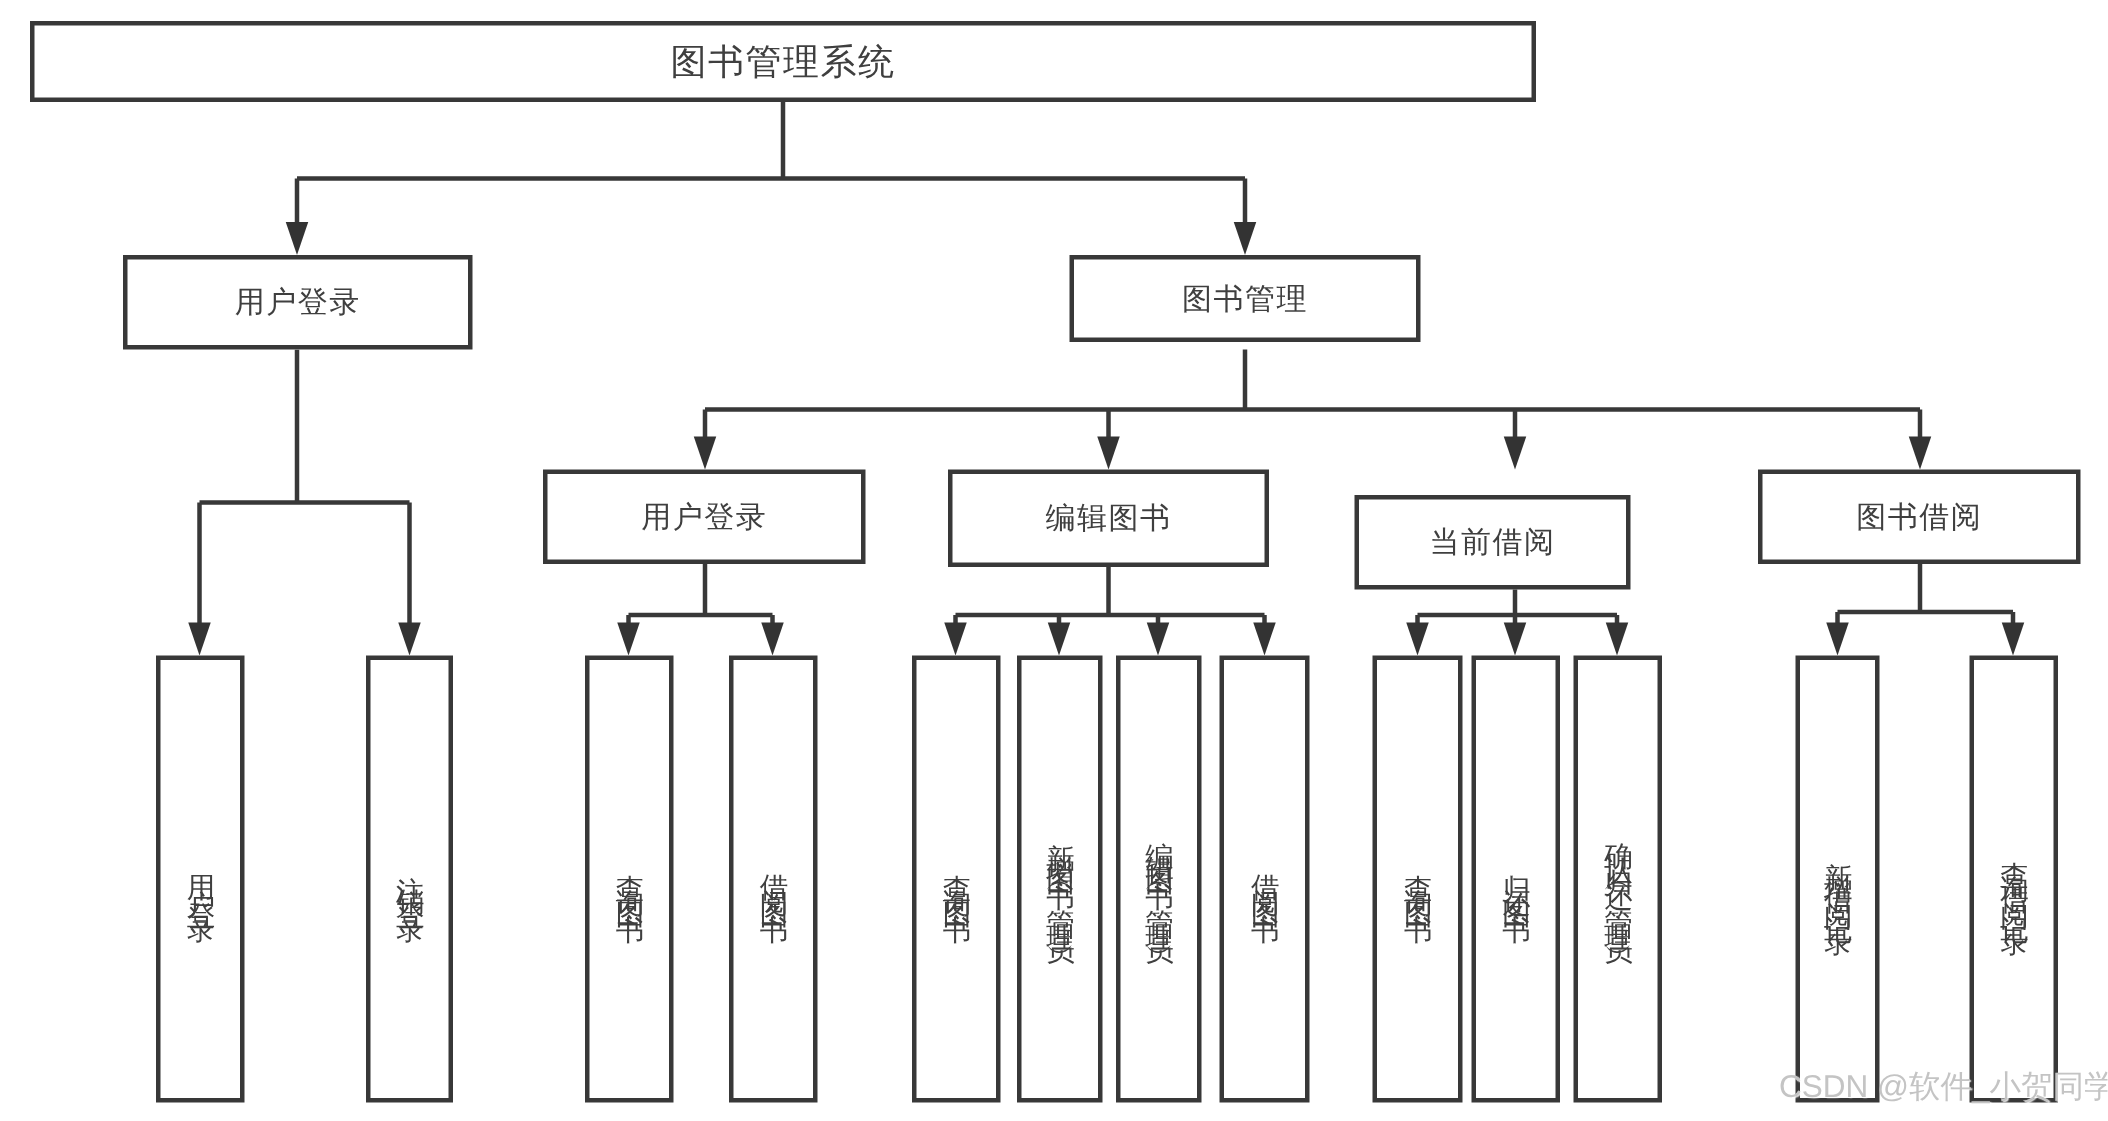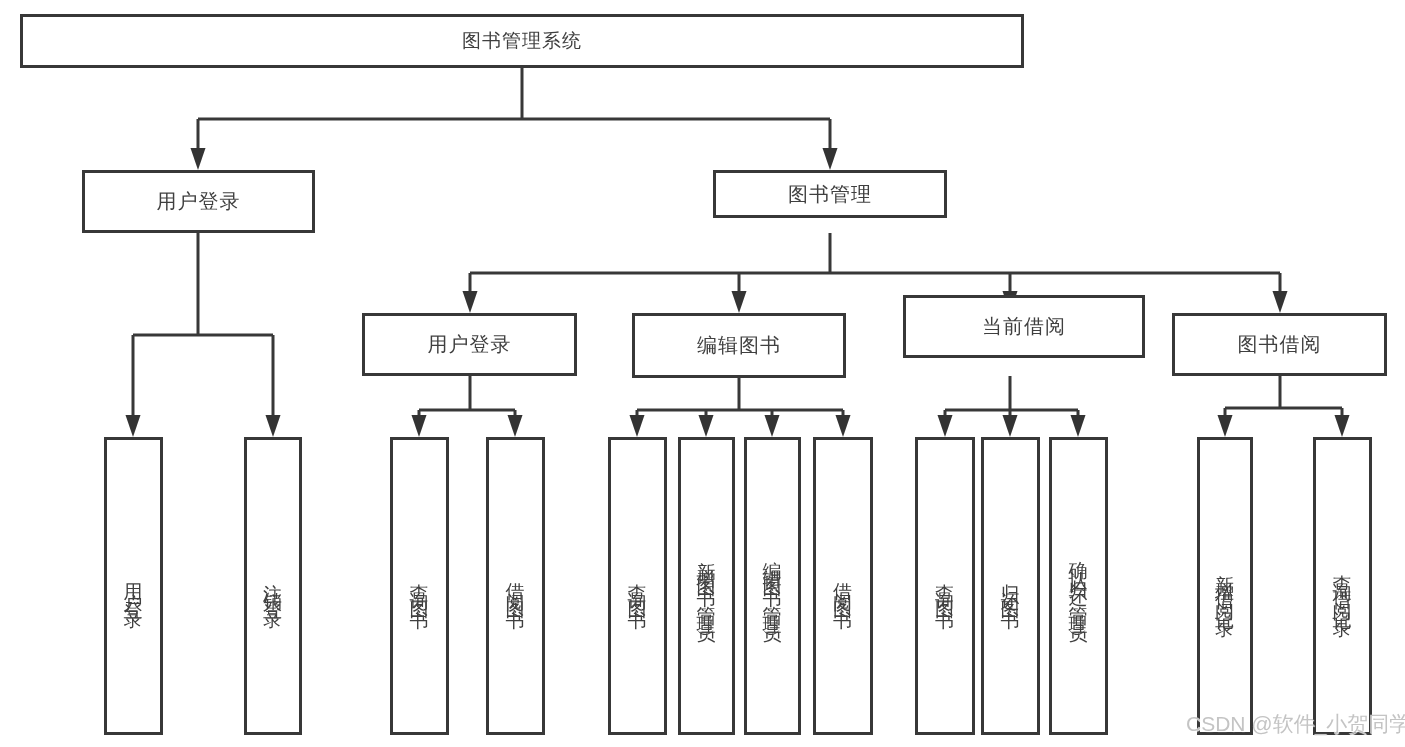--- a/index.html
+++ b/index.html
@@ -11,21 +11,21 @@
   #connectors{position:absolute;left:0;top:0;width:1405px;height:747px;}
   #connectors path{stroke:#383838;stroke-width:3;fill:none;}
   #connectors polygon{fill:#333333;}
   .node{
     position:absolute;box-sizing:border-box;
     border:3px solid #383838;background:#ffffff;
     display:flex;align-items:center;justify-content:center;
     color:#3f3f3f;
   }
   .hnode{font-size:20px;letter-spacing:1px;}
-  .root{font-size:19px;}
+  .root{font-size:24px;}
   .vnode{
     font-size:19px;
     writing-mode:vertical-rl;
     text-orientation:mixed;
     letter-spacing:9px;
     line-height:1;
   }
   .watermark{
     position:absolute;left:1186px;top:710px;
     font-size:21px;color:#c4c4c4;white-space:nowrap;
@@ -55,27 +55,27 @@
     <polygon points="1002.5,415 1017.5,415 1010,437"></polygon>
     <polygon points="1070.5,415 1085.5,415 1078,437"></polygon>
     <polygon points="1217.5,415 1232.5,415 1225,437"></polygon>
     <polygon points="1334.5,415 1349.5,415 1342,437"></polygon>
   </svg>
 
 <div class="node hnode root" style="left:20px;top:14px;width:1004px;height:54px">图书管理系统</div>
 
 <div class="node hnode" style="left:82px;top:170px;width:233px;height:63px">用户登录</div>
 
-<div class="node hnode" style="left:713px;top:170px;width:234px;height:48px">图书管理</div>
+<div class="node hnode" style="left:713px;top:170px;width:234px;height:58px">图书管理</div>
 
 <div class="node hnode" style="left:362px;top:313px;width:215px;height:63px">用户登录</div>
 
 <div class="node hnode" style="left:632px;top:313px;width:214px;height:65px">编辑图书</div>
 
-<div class="node hnode" style="left:903px;top:295px;width:242px;height:63px">当前借阅</div>
+<div class="node hnode" style="left:903px;top:330px;width:184px;height:63px">当前借阅</div>
 
 <div class="node hnode" style="left:1172px;top:313px;width:215px;height:63px">图书借阅</div>
 
 <div class="node vnode" style="left:104px;top:437px;width:59px;height:298px">用户登录</div>
 
 <div class="node vnode" style="left:244px;top:437px;width:58px;height:298px">注销登录</div>
 
 <div class="node vnode" style="left:390px;top:437px;width:59px;height:298px">查询图书</div>
 
 <div class="node vnode" style="left:486px;top:437px;width:59px;height:298px">借阅图书</div>

